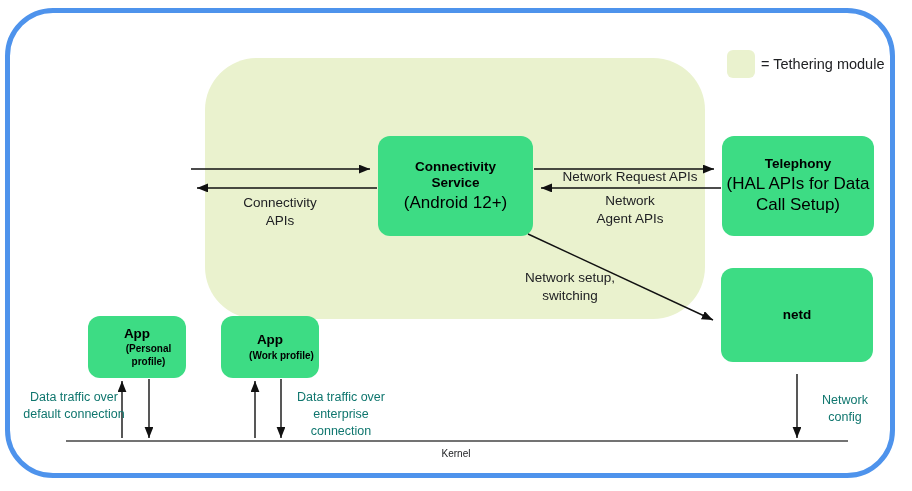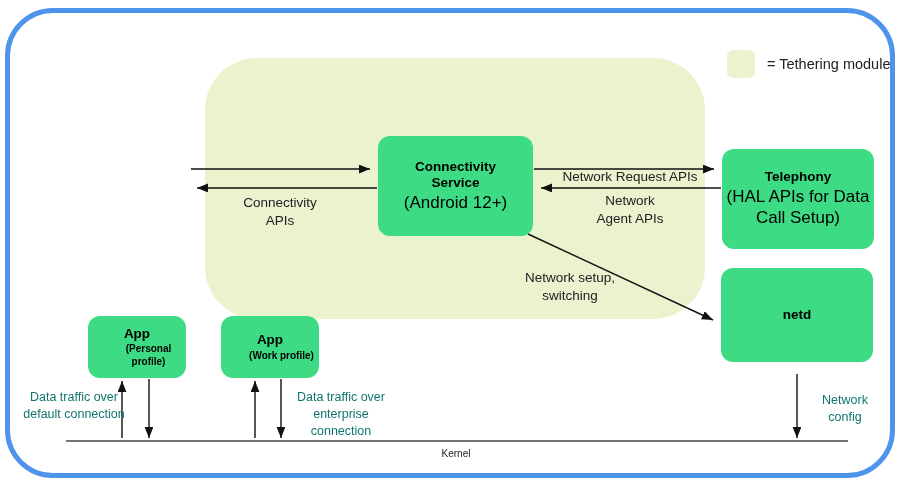--- a/index.html
+++ b/index.html
@@ -37,21 +37,21 @@
     background: #eaf2ce;
     border-radius: 52px;
   }
   
   .legend {
     position: absolute;
     left: 727px;
     top: 50px;
     display: flex;
     align-items: center;
-    gap: 12px;
+    gap: 6px;
   }
   .legend-swatch {
     width: 28px;
     height: 28px;
     background: #eaf2ce;
     border-radius: 6px;
   }
   .legend-label {
     font-size: 14.5px;
     color: #202124;
@@ -81,21 +81,21 @@
   }
   .gbox .sub-bold {
     font-weight: bold;
     font-size: 10px;
     line-height: 1.3;
     padding-left: 23px;
   }
 
   #box-dpm      { left: 35px;  top: 136px; width: 155px; height: 100px; }
   #box-cs       { left: 378px; top: 136px; width: 155px; height: 100px; }
-  #box-telephony{ left: 722px; top: 149px; width: 152px; height: 100px; }
+  #box-telephony{ left: 722px; top: 136px; width: 152px; height: 100px; }
   #box-netd     { left: 721px; top: 268px; width: 152px; height: 94px; }
   #box-app1     { left: 88px;  top: 316px; width: 98px;  height: 62px; }
   #box-app2     { left: 221px; top: 316px; width: 98px;  height: 62px; }
 
   
   #arrows {
     position: absolute;
     left: 0;
     top: 0;
     width: 912px;

